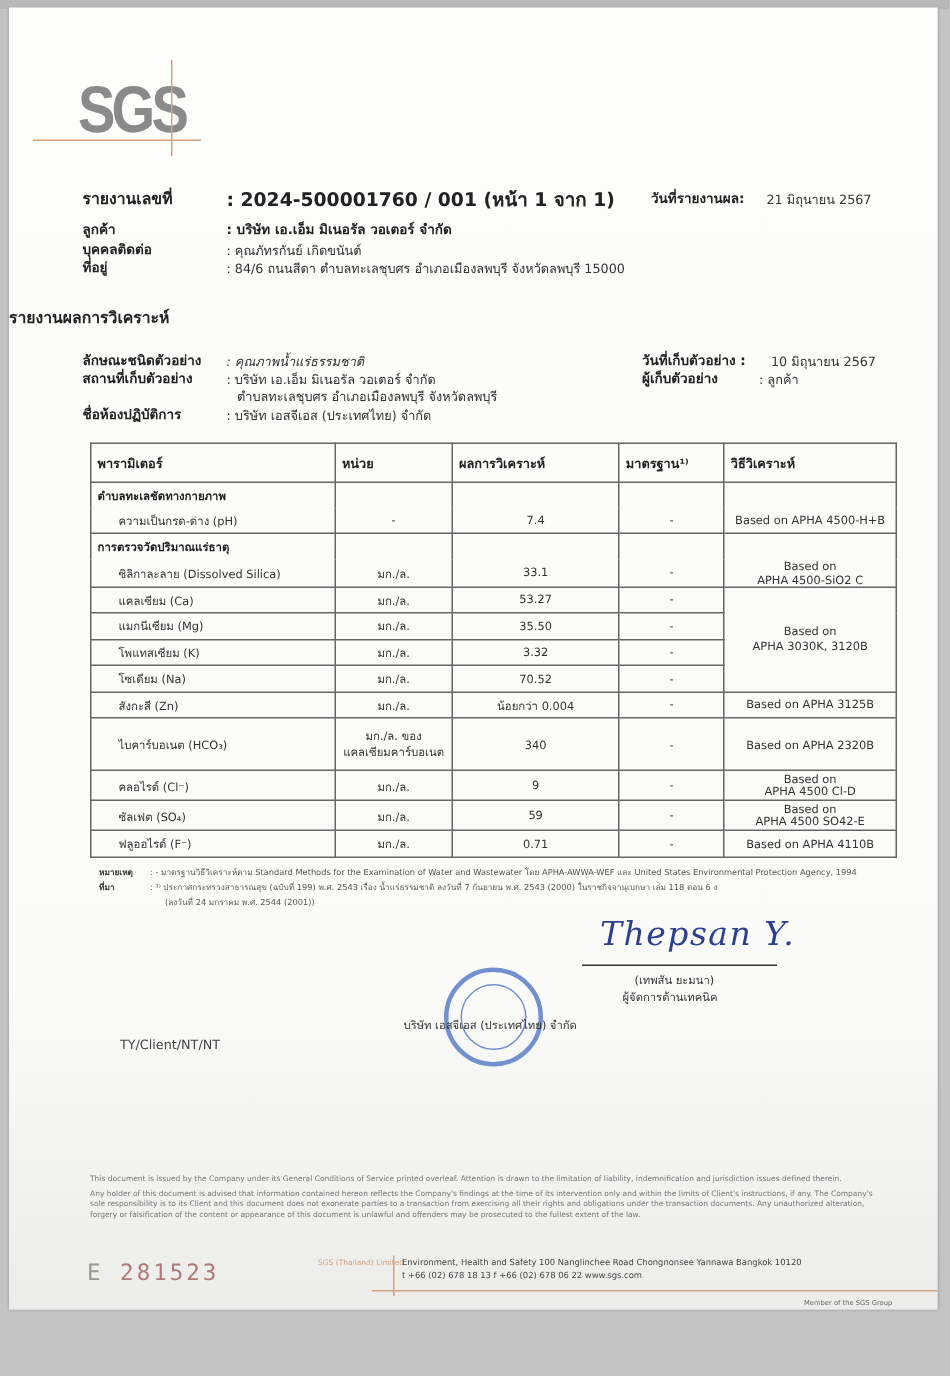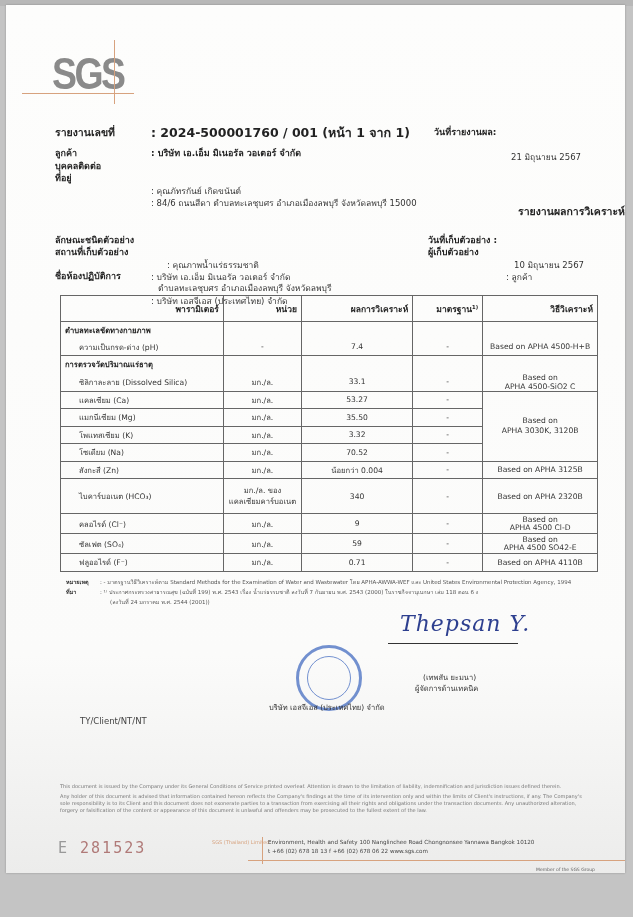--- a/index.html
+++ b/index.html
@@ -21,33 +21,33 @@
   .logo-text {
     position:absolute; left:46px; top:44px;
     font-family:"Liberation Sans", sans-serif; font-weight:bold;
     font-size:44px; letter-spacing:-3px; color:#8a8a8a;
     transform:scaleX(0.85); transform-origin:left top;
   }
   .logo-hline { position:absolute; left:16px; top:88px; width:112px; height:1px; background:#d7a27e; }
   .logo-vline { position:absolute; left:108px; top:35px; width:1px; height:64px; background:#d7a27e; }
 
   .lbl { font-size:9px; font-weight:bold; color:#222; }
-  .val { font-size:8.5px; color:#333;margin-top:24px; }
+  .val { font-size:8.5px; color:#333; }
   .big { font-size:12.5px; font-weight:bold; color:#222; }
 
-  .title-center { position:absolute; left:0; width:619px; top:198px; text-align:right; font-size:10.5px; font-weight:bold; color:#222; }
+  .title-center { position:absolute; left:0; width:619px; top:198px; text-align:left; font-size:10.5px; font-weight:bold; color:#222; }
 
   table.res {
     position:absolute; left:54px; top:290px; width:538px;
     border-collapse:collapse; font-size:7.6px; color:#333;
   }
   table.res td, table.res th {
     border:1px solid #666; padding:0 4px; height:16.5px; vertical-align:middle;
   }
-  table.res th { height:25px; font-weight:bold; font-size:8.5px; text-align:right; color:#222; }
+  table.res th { height:25px; font-weight:bold; font-size:8.5px; text-align:left; color:#222; }
   table.res td.c { text-align:center; }
   table.res td.grp { font-weight:bold; border-bottom:none; color:#222; }
   table.res td.ind { padding-left:18px; }
   table.res tr.dash td { border-top:1px dashed #999; }
   .notes { position:absolute; left:60px; top:572px; font-size:5.5px; color:#555; line-height:10px; }
   .notes .nh { font-weight:bold; color:#333; display:inline-block; width:34px; }
   .signature {
     position:absolute; left:394px; top:606px;
     font-family:"DejaVu Serif", serif; font-style:italic; font-size:22px; color:#2d3f8f;
     letter-spacing:1px;
@@ -93,21 +93,21 @@
   <div class="abs lbl" style="left:49px;top:141px;">ลูกค้า</div>
   <div class="abs lbl" style="left:145px;top:141px;">: บริษัท เอ.เอ็ม มิเนอรัล วอเตอร์ จำกัด</div>
   <div class="abs lbl" style="left:49px;top:154px;">บุคคลติดต่อ</div>
   <div class="abs val" style="left:145px;top:155px;">: คุณภัทรกันย์ เกิดขนันต์</div>
   <div class="abs lbl" style="left:49px;top:166px;">ที่อยู่</div>
   <div class="abs val" style="left:145px;top:167px;">: 84/6 ถนนสีดา ตำบลทะเลชุบศร อำเภอเมืองลพบุรี จังหวัดลพบุรี 15000</div>
 
   <div class="title-center">รายงานผลการวิเคราะห์</div>
 
   <div class="abs lbl" style="left:49px;top:228px;">ลักษณะชนิดตัวอย่าง</div>
-  <div class="abs val" style="left:161px;top:229px;">: คุณภาพน้ำแร่ธรรมชาติ</div>
+  <div class="abs val" style="left:145px;top:229px;font-style:italic;">: คุณภาพน้ำแร่ธรรมชาติ</div>
   <div class="abs lbl" style="left:49px;top:240px;">สถานที่เก็บตัวอย่าง</div>
   <div class="abs val" style="left:145px;top:241px;">: บริษัท เอ.เอ็ม มิเนอรัล วอเตอร์ จำกัด</div>
   <div class="abs val" style="left:152px;top:252px;">ตำบลทะเลชุบศร อำเภอเมืองลพบุรี จังหวัดลพบุรี</div>
   <div class="abs lbl" style="left:49px;top:264px;">ชื่อห้องปฏิบัติการ</div>
   <div class="abs val" style="left:145px;top:265px;">: บริษัท เอสจีเอส (ประเทศไทย) จำกัด</div>
   <div class="abs lbl" style="left:422px;top:228px;">วันที่เก็บตัวอย่าง :</div>
   <div class="abs val" style="left:508px;top:229px;">10 มิถุนายน 2567</div>
   <div class="abs lbl" style="left:422px;top:240px;">ผู้เก็บตัวอย่าง</div>
   <div class="abs val" style="left:500px;top:241px;">: ลูกค้า</div>
 

